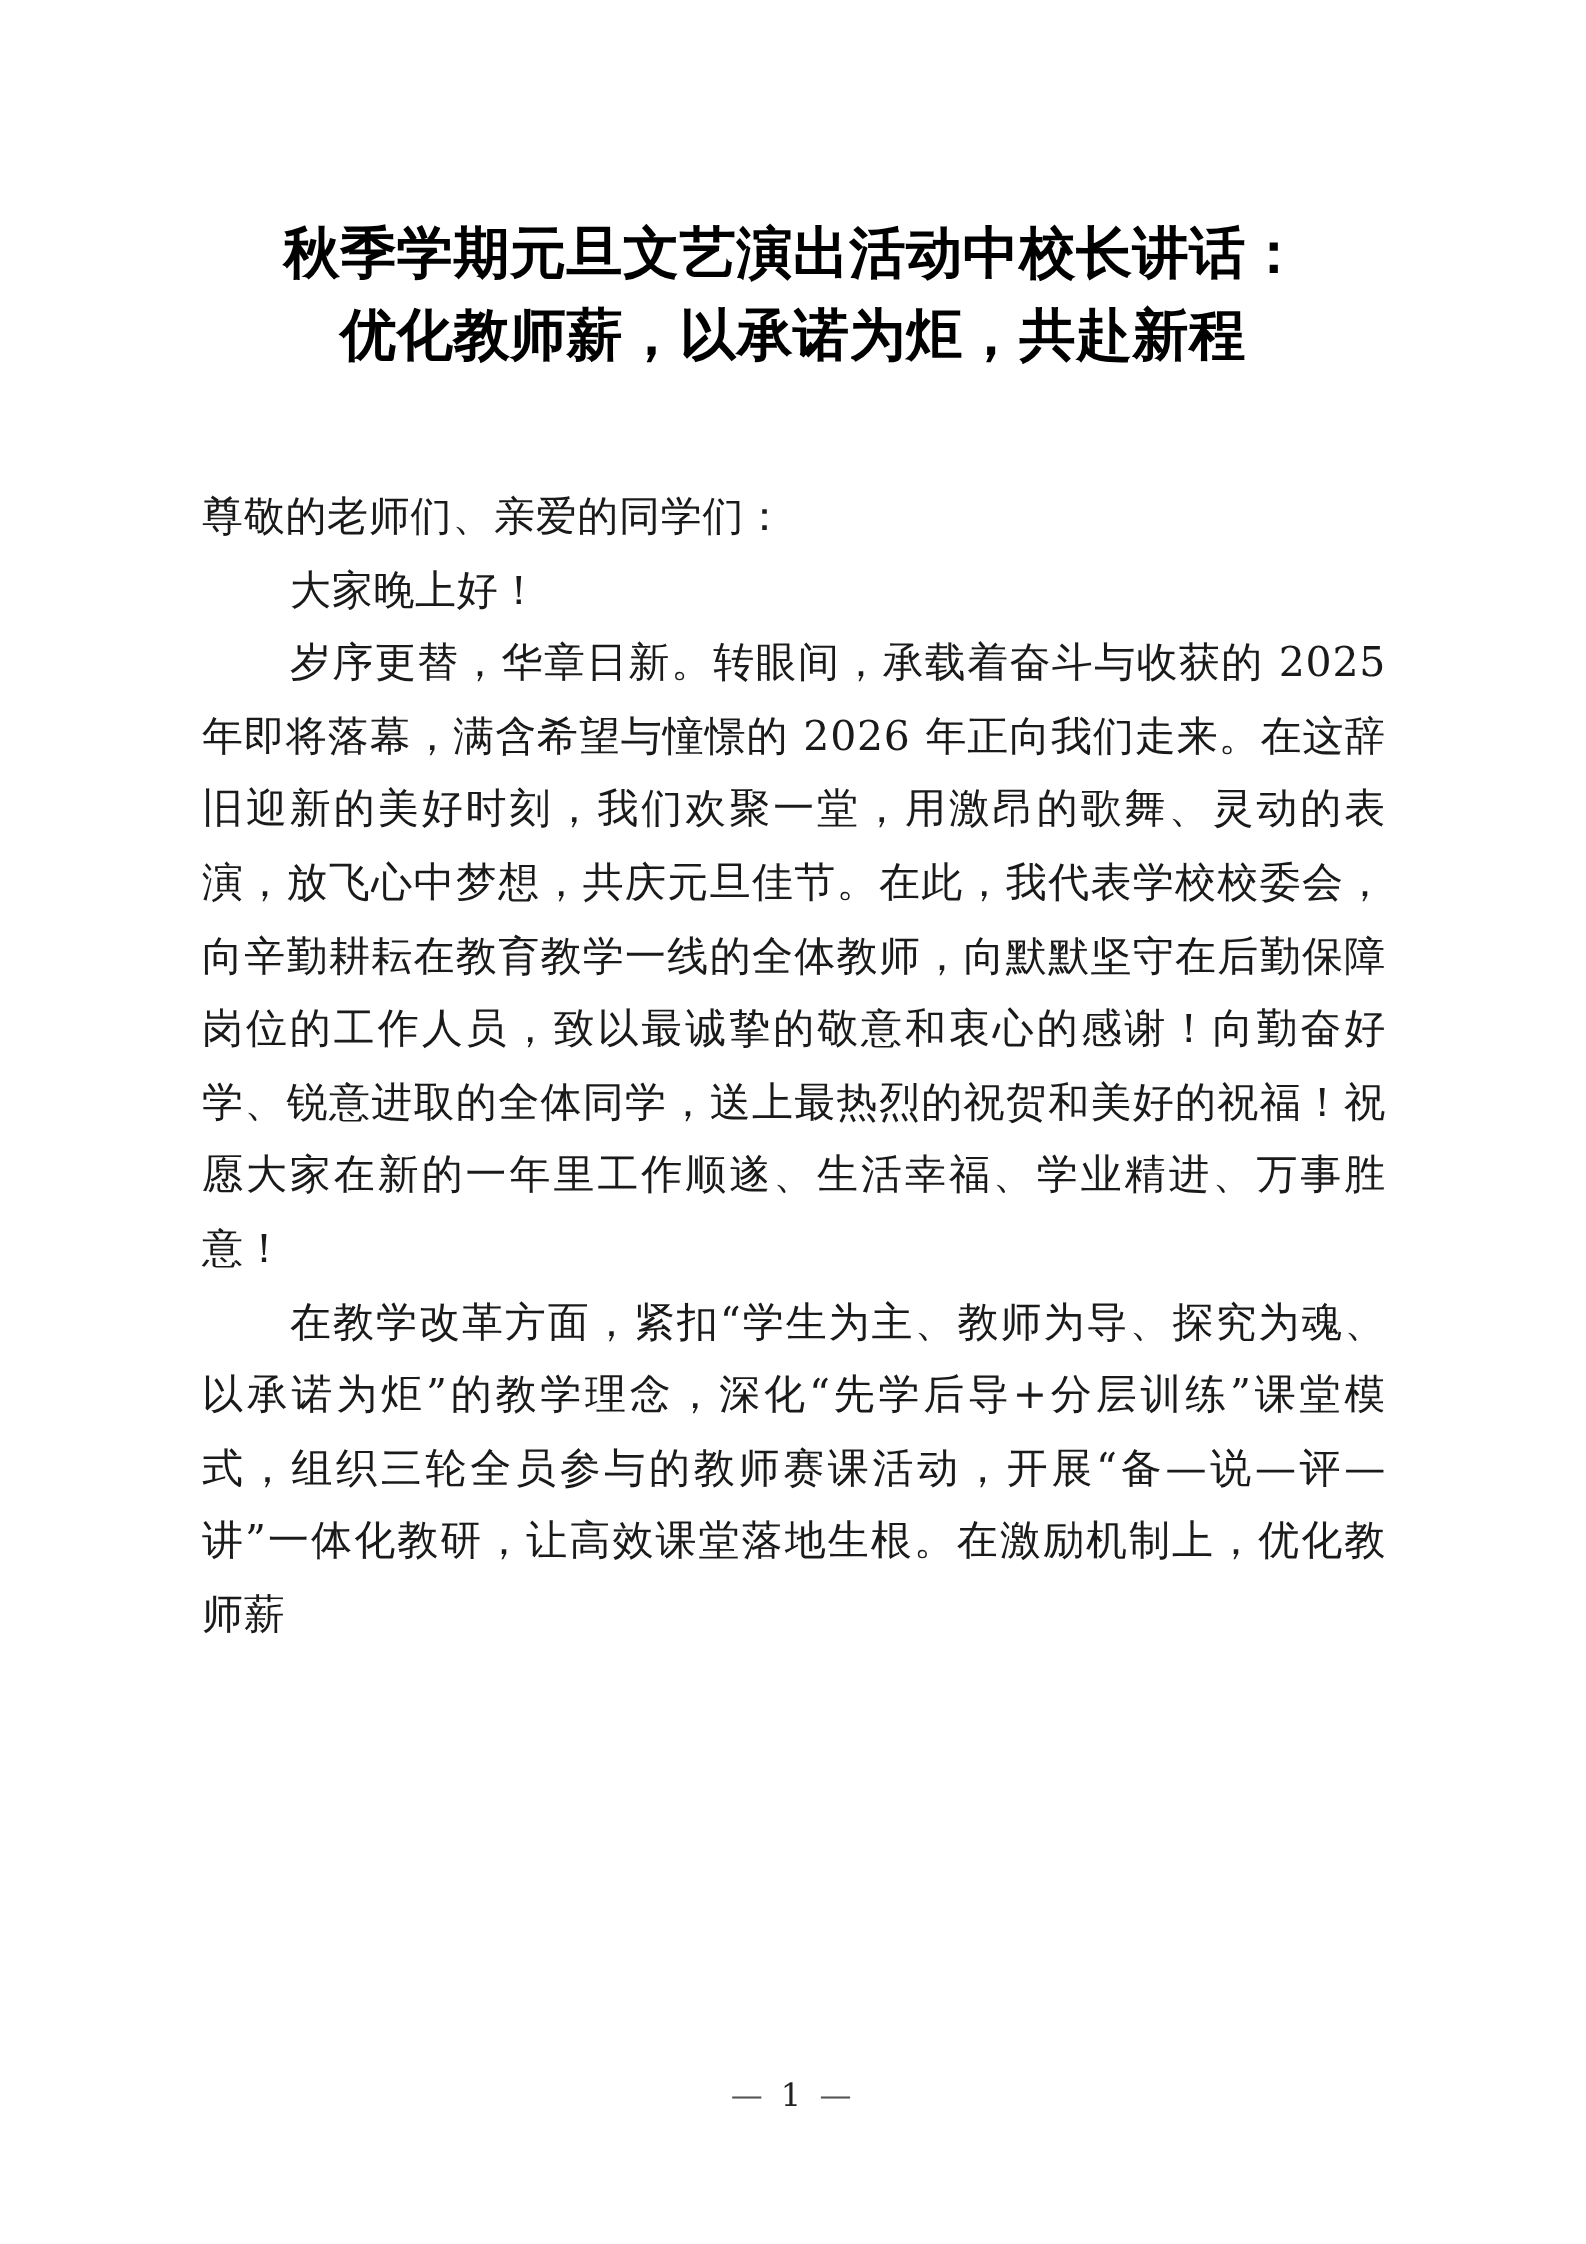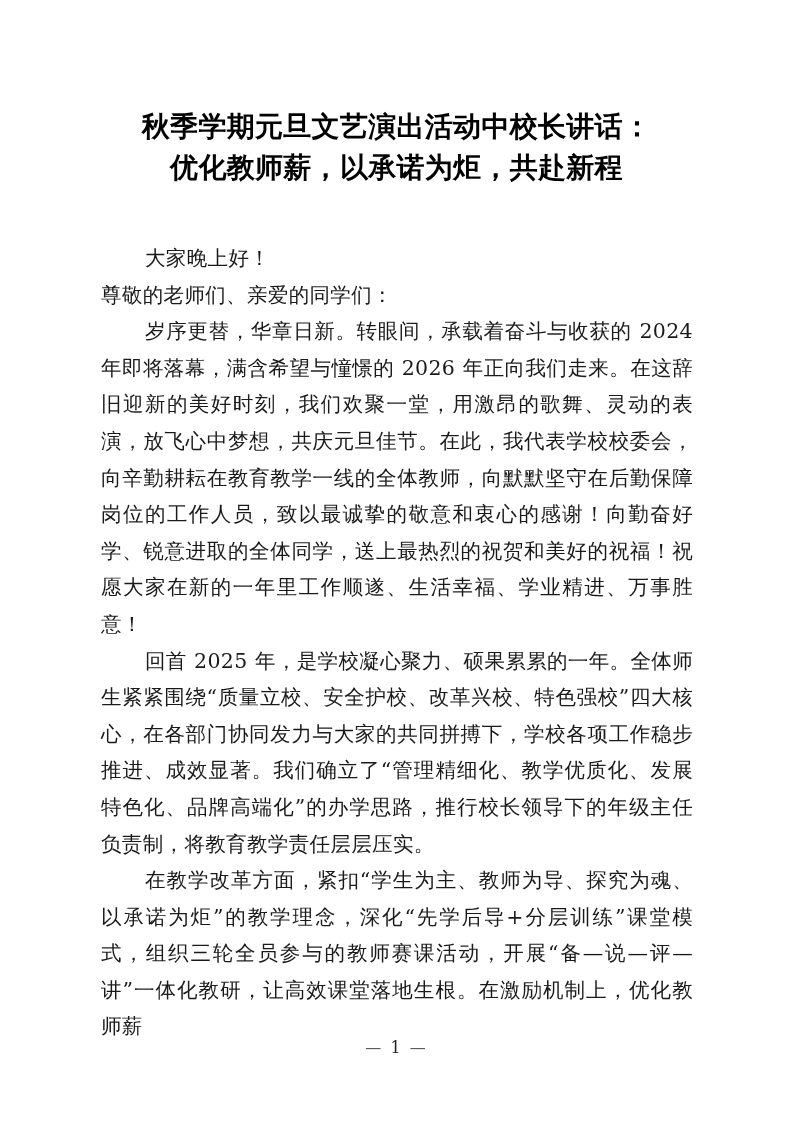--- a/index.html
+++ b/index.html
@@ -90,24 +90,23 @@
 <body>
 
 <div class="page">
 
   <div class="doc-title">
     <span class="tline">秋季学期元旦文艺演出活动中校长讲话：</span>
     <span class="tline">优化教师薪，以承诺为炬，共赴新程</span>
   </div>
 
   <div class="body-block">
+    <p class="para noindent">尊敬的老师们、亲爱的同学们：</p>
     <p class="para indent">大家晚上好！</p>
-    <p class="para noindent">尊敬的老师们、亲爱的同学们：</p>
-    <p class="para indent">岁序更替，华章日新。转眼间，承载着奋斗与收获的 2024 年即将落幕，满含希望与憧憬的 2026 年正向我们走来。在这辞旧迎新的美好时刻，我们欢聚一堂，用激昂的歌舞、灵动的表演，放飞心中梦想，共庆元旦佳节。在此，我代表学校校委会，向辛勤耕耘在教育教学一线的全体教师，向默默坚守在后勤保障岗位的工作人员，致以最诚挚的敬意和衷心的感谢！向勤奋好学、锐意进取的全体同学，送上最热烈的祝贺和美好的祝福！祝愿大家在新的一年里工作顺遂、生活幸福、学业精进、万事胜意！</p>
-    <p class="para indent">回首 2025 年，是学校凝心聚力、硕果累累的一年。全体师生紧紧围绕“质量立校、安全护校、改革兴校、特色强校”四大核心，在各部门协同发力与大家的共同拼搏下，学校各项工作稳步推进、成效显著。我们确立了“管理精细化、教学优质化、发展特色化、品牌高端化”的办学思路，推行校长领导下的年级主任负责制，将教育教学责任层层压实。</p>
+    <p class="para indent">岁序更替，华章日新。转眼间，承载着奋斗与收获的 2025 年即将落幕，满含希望与憧憬的 2026 年正向我们走来。在这辞旧迎新的美好时刻，我们欢聚一堂，用激昂的歌舞、灵动的表演，放飞心中梦想，共庆元旦佳节。在此，我代表学校校委会，向辛勤耕耘在教育教学一线的全体教师，向默默坚守在后勤保障岗位的工作人员，致以最诚挚的敬意和衷心的感谢！向勤奋好学、锐意进取的全体同学，送上最热烈的祝贺和美好的祝福！祝愿大家在新的一年里工作顺遂、生活幸福、学业精进、万事胜意！</p>
     <p class="para indent">在教学改革方面，紧扣“学生为主、教师为导、探究为魂、以承诺为炬”的教学理念，深化“先学后导+分层训练”课堂模式，组织三轮全员参与的教师赛课活动，开展“备—说—评—讲”一体化教研，让高效课堂落地生根。在激励机制上，优化教师薪</p>
   </div>
 
   <div class="page-footer">
     <span class="dash">—</span>
     <span>1</span>
     <span class="dash">—</span>
   </div>
 
 </div>

